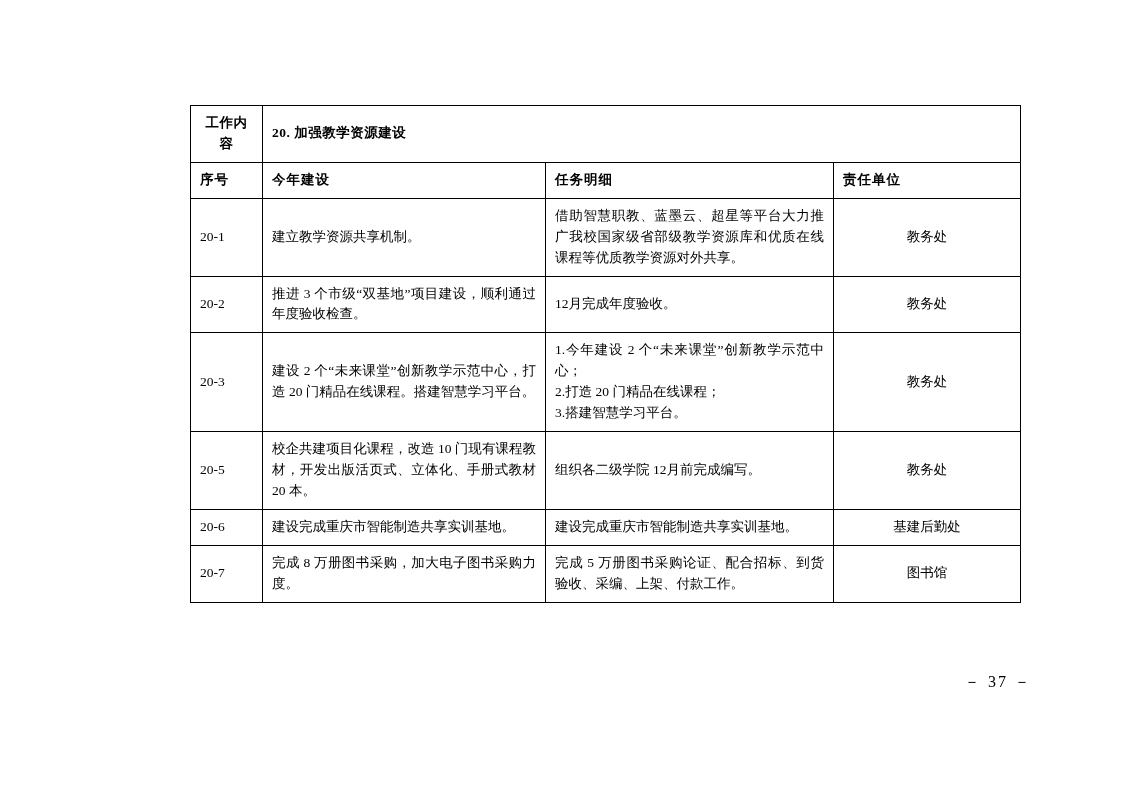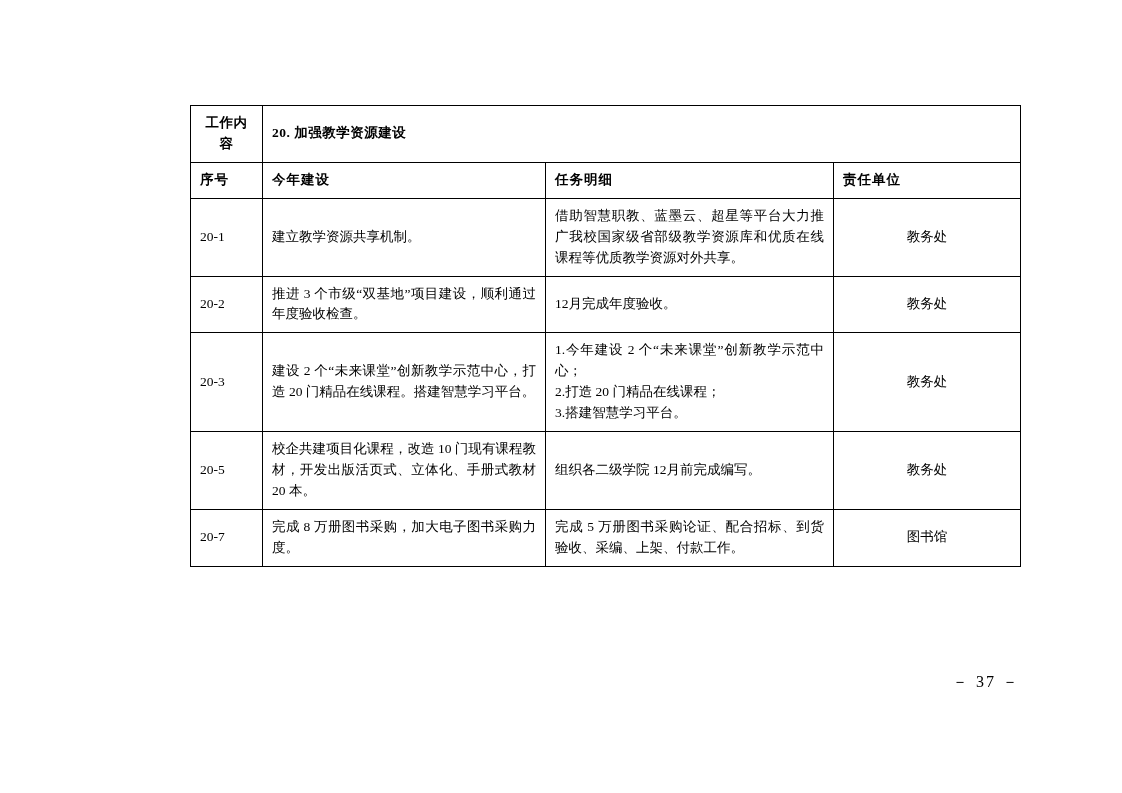--- a/index.html
+++ b/index.html
@@ -73,21 +73,21 @@
   }
   .cell-unit {
     text-align: center;
     margin-top: 23px;
   }
   .multiline {
     white-space: pre-line;
   }
   .page-number {
     position: absolute;
-    left: 0;
+    left: 12px;
     top: 672px;
     width: 1020px;
     text-align: right;
     font-size: 16px;
     font-family: "Liberation Serif", "DejaVu Serif", serif;
     letter-spacing: 2px;
   }
 </style>
 </head>
 <body>
@@ -133,20 +133,26 @@
 3.搭建智慧学习平台。</td>
         <td class="cell-unit">教务处</td>
       </tr>
       <tr>
         <td class="cell-seq">20-5</td>
         <td class="cell-text">校企共建项目化课程，改造 10 门现有课程教材，开发出版活页式、立体化、手册式教材 20 本。</td>
         <td class="cell-text multiline">组织各二级学院 12月前完成编写。</td>
         <td class="cell-unit">教务处</td>
       </tr>
       <tr>
+        <td class="cell-seq">20-6</td>
+        <td class="cell-text">建设完成重庆市智能制造共享实训基地。</td>
+        <td class="cell-text multiline">建设完成重庆市智能制造共享实训基地。</td>
+        <td class="cell-unit">基建后勤处</td>
+      </tr>
+      <tr>
         <td class="cell-seq">20-7</td>
         <td class="cell-text">完成 8 万册图书采购，加大电子图书采购力度。</td>
         <td class="cell-text multiline">完成 5 万册图书采购论证、配合招标、到货验收、采编、上架、付款工作。</td>
         <td class="cell-unit">图书馆</td>
       </tr>
     </tbody>
   </table>
 
   <div class="page-number">－ 37 －</div>
 

